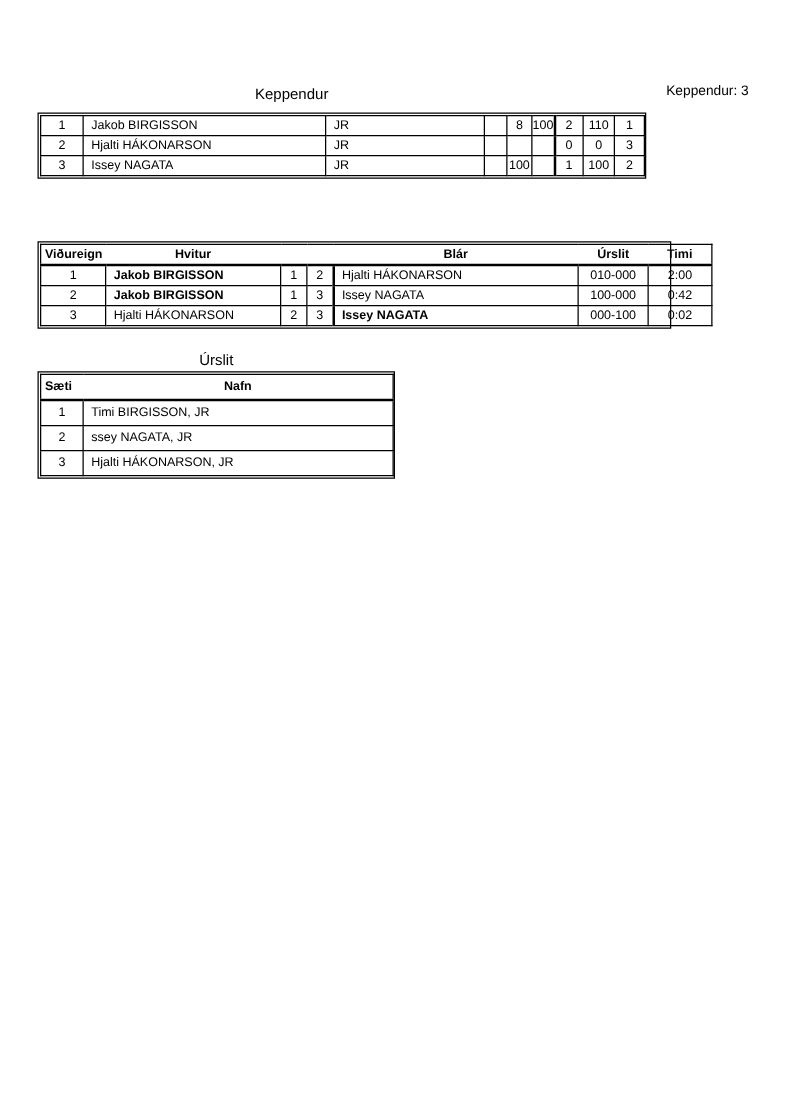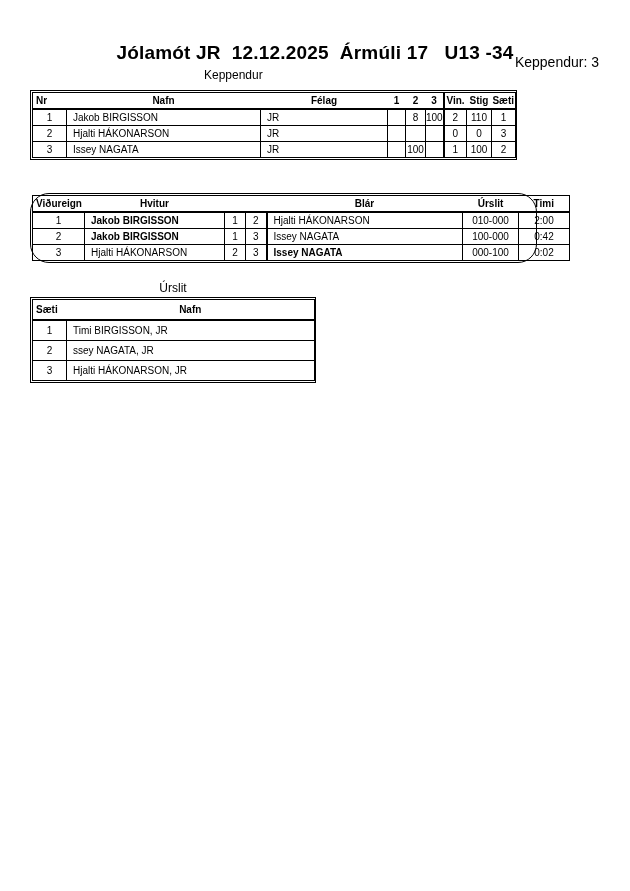--- a/index.html
+++ b/index.html
@@ -15,29 +15,29 @@
 
   .title {
     position: absolute; top: 42px; left: 0; width: 630px;
     text-align: center; font-weight: bold; font-size: 19px;
     white-space: pre; letter-spacing: 0.2px;
   }
   .sec-label { position: absolute; font-weight: normal; font-size: 12px; }
   .lbl-keppendur { top: 68px; left: 204px; }
   .lbl-vidureignir { top: 179px; left: 30px; width: 541px; text-align: center; }
   .lbl-urslit { top: 281px; left: 30px; width: 286px; text-align: center; }
-  .count-note { position: absolute; top: 54px; right: 31px; font-size: 14px; }
+  .count-note { position: absolute; top: 67px; right: 31px; font-size: 11px; }
 
   .frame {
     position: absolute; background: #ffffff;
     border: 1px solid #000; padding: 1px;
     box-sizing: border-box;
   }
   .frame-t1 { top: 90px; left: 30px; width: 487px; }
-  .frame-t2 { top: 193px; left: 30px; width: 507px; border-radius: 19px; }
+  .frame-t2 { top: 193px; left: 30px; width: 507px; }
   .frame-t3 { top: 297px; left: 30px; width: 286px; }
 
   table {
     border-collapse: collapse; table-layout: fixed; width: 100%;
     border: 1px solid #000;
     font-size: 10px;
   }
   th, td { overflow: hidden; white-space: nowrap; box-sizing: border-box; }
   td {
     border: 1px solid #000;
@@ -55,50 +55,38 @@
   .ac { text-align: center; padding: 0; }
   .hl { text-align: left; padding-left: 3px; }
   .thick-l { border-left: 2px solid #000; }
   .b { font-weight: bold; }
 </style>
 </head>
 <body>
 
 <div class="page">
 
-  <div class="title">Jólamót JR  12.12.2025  Ármúli 17   U13 -34</div>
 
   <div class="sec-label lbl-keppendur">Keppendur</div>
   <div class="count-note">Keppendur: 3</div>
 
   <div class="frame frame-t1">
     <table>
       <colgroup>
         <col style="width:34px">
           <col style="width:194px">
           <col style="width:127px">
         <col style="width:18px">
           <col style="width:20px">
           <col style="width:18px">
         <col style="width:23px">
           <col style="width:25px">
           <col style="width:24px">
       </colgroup>
       <tbody>
-          <tr>
-        <th class="hl">Nr</th>
-        <th>Nafn</th>
-        <th>Félag</th>
-        <th class="ac">1</th>
-        <th class="ac">2</th>
-        <th class="ac">3</th>
-        <th class="ac thick-l">Vin.</th>
-        <th class="ac">Stig</th>
-        <th class="ac">Sæti</th>
-      </tr>
       <tr>
         <td class="ac">1</td>
         <td class="al">Jakob BIRGISSON</td>
         <td class="al">JR</td>
         <td class="ac"></td>
         <td class="ac">8</td>
         <td class="ac">100</td>
         <td class="ac thick-l">2</td>
         <td class="ac">110</td>
         <td class="ac">1</td>

